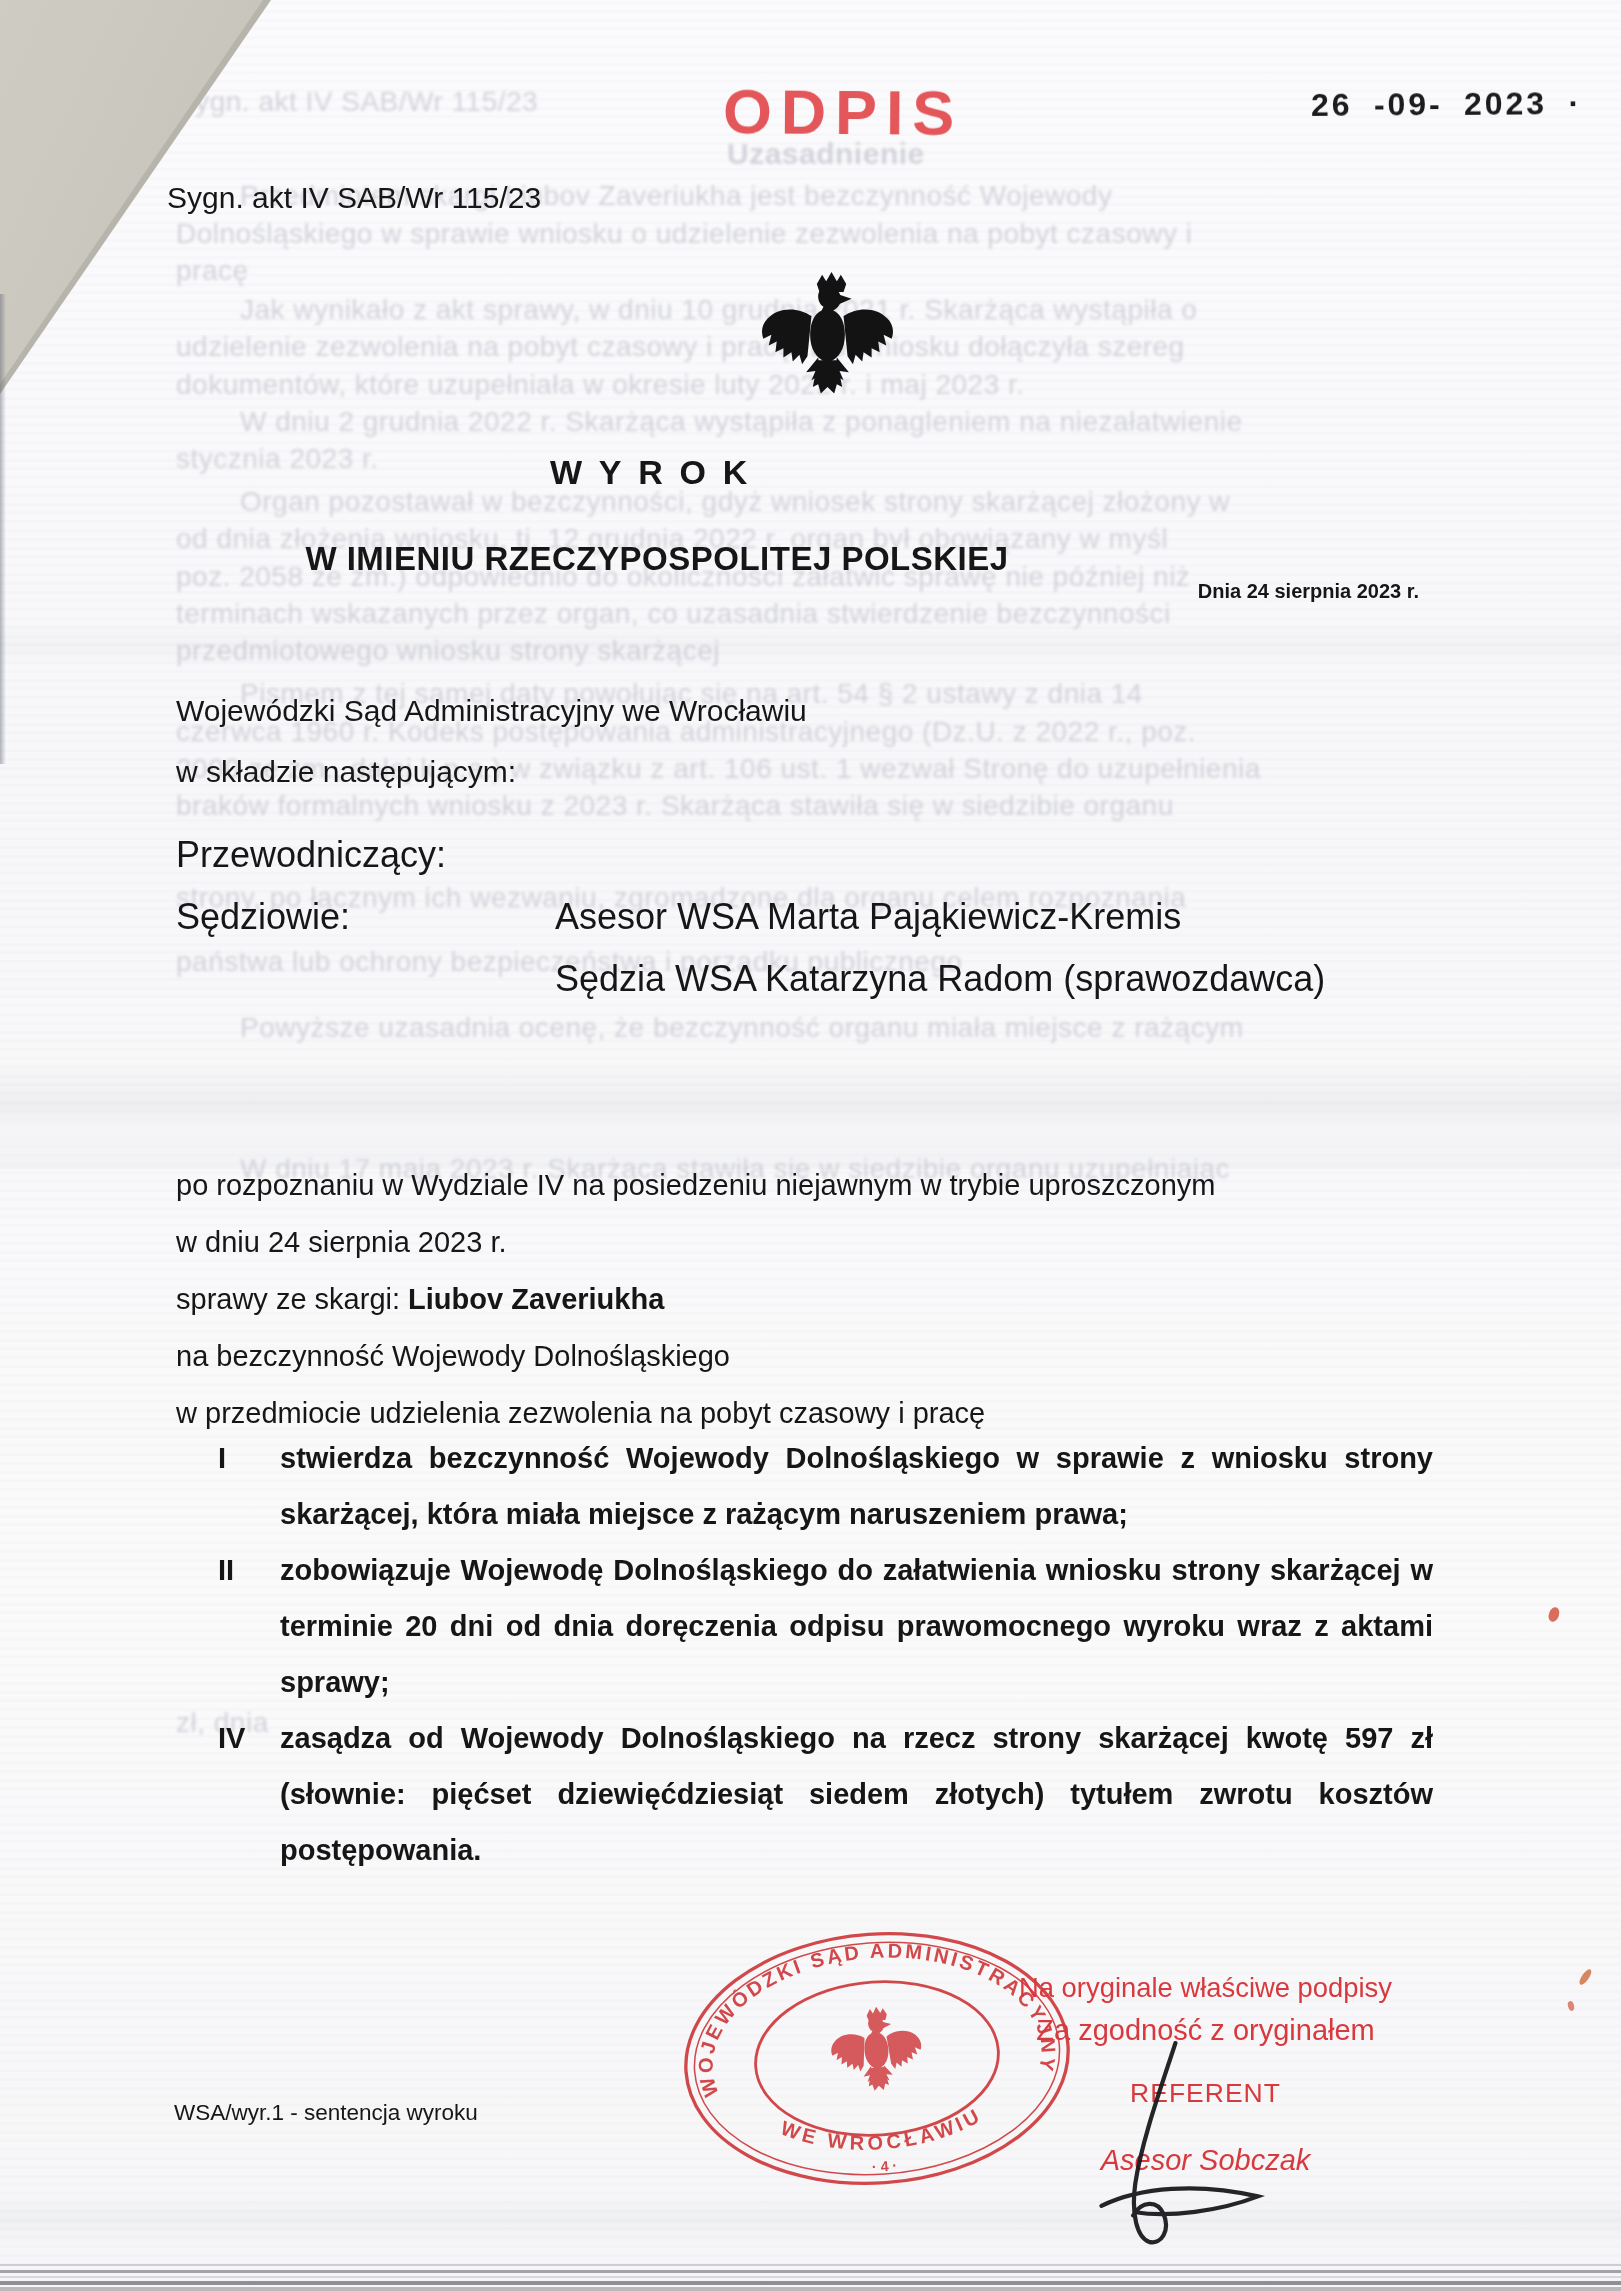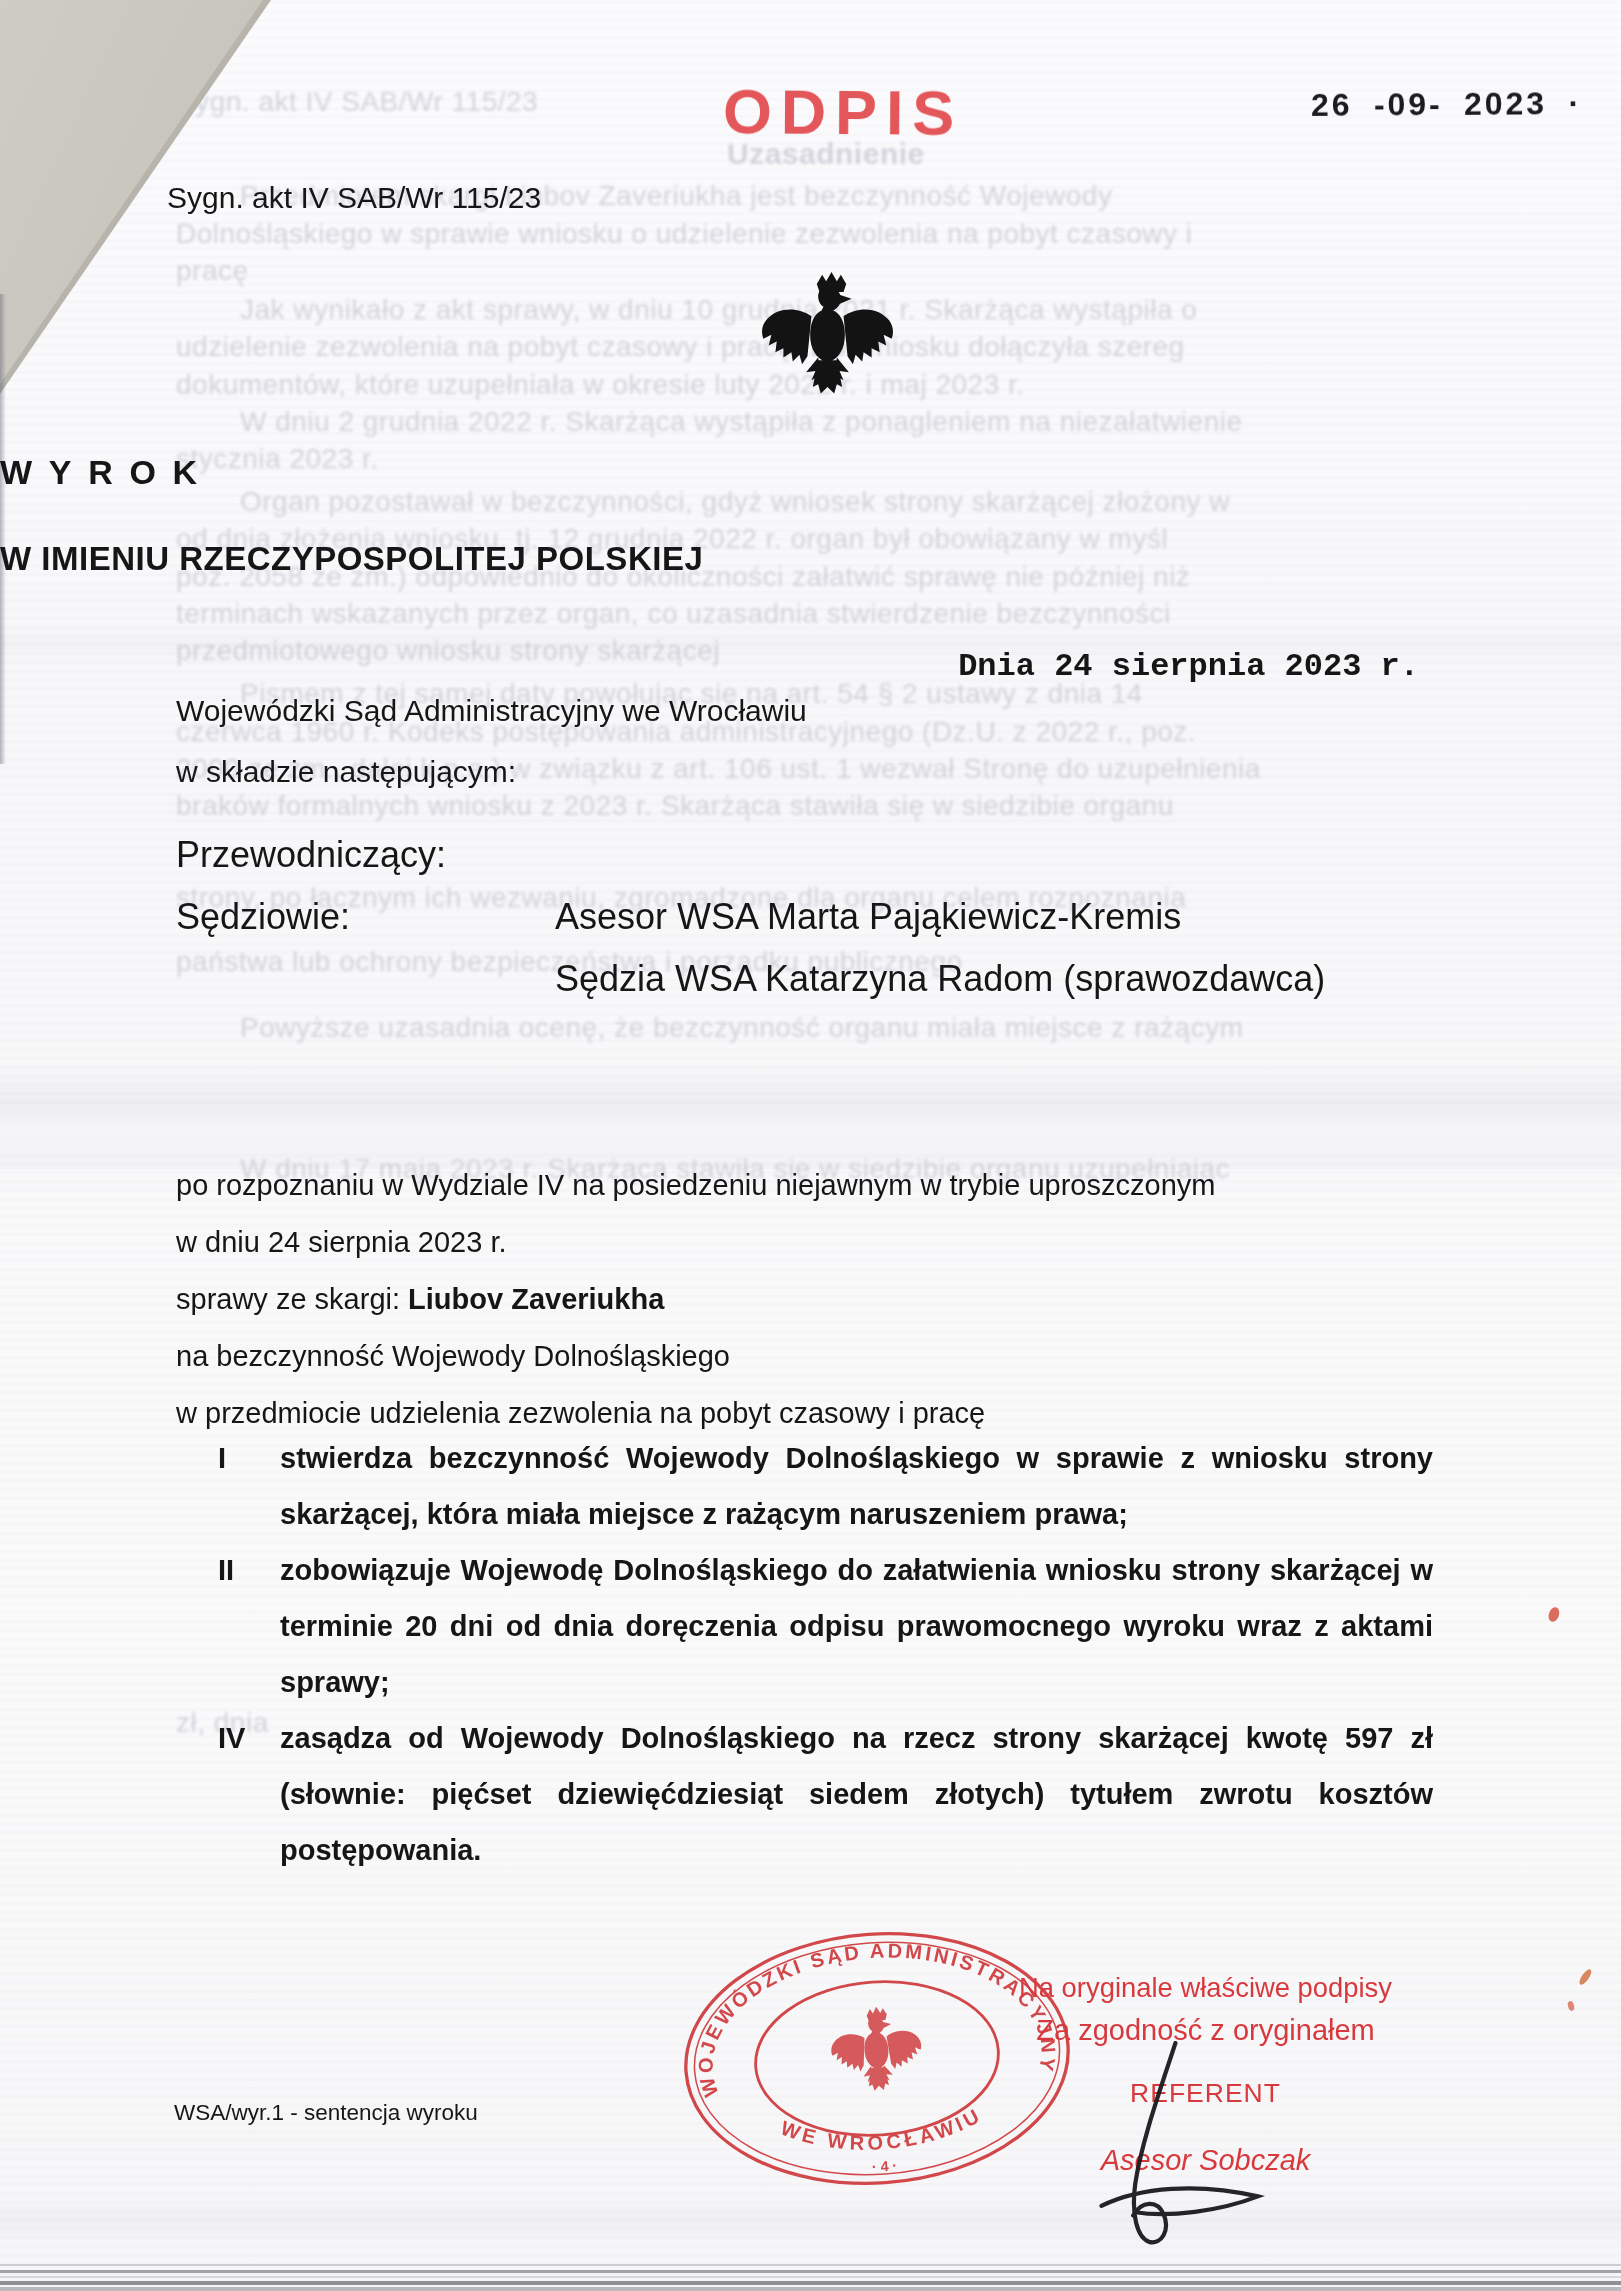--- a/index.html
+++ b/index.html
@@ -29,24 +29,24 @@
   
   .g{position:absolute;white-space:nowrap;color:#c7c8d2;font-size:28px;
      filter:blur(1.4px);opacity:.78;letter-spacing:0.5px;}
   .gb{font-weight:700;font-size:30px;}
   
   .sygn{left:167px;top:181px;font-size:30px;}
   .odpis{left:723px;top:76px;font-size:63px;font-weight:700;letter-spacing:8.8px;
          color:#e24a4e;filter:blur(0.5px);opacity:.93;transform:rotate(.4deg);}
   .datestamp{left:1311px;top:86px;font-size:32px;font-weight:700;letter-spacing:2.9px;
          word-spacing:9.8px;color:#1c1c1e;filter:blur(0.4px);transform:rotate(-.4deg);}
-  .center-line{left:0;width:1314px;text-align:left;}
+  .center-line{left:0;width:1314px;text-align:center;}
   .wyrok{top:453px;font-size:34px;font-weight:700;letter-spacing:16.7px;}
   .imieniu{top:540px;font-size:33px;font-weight:700;letter-spacing:0.5px;}
-  .dnia{top:648px;right:202px;font-size:32px;font-weight:700;font-family:Liberation Mono, monospace;}
+  .dnia{top:580px;right:202px;font-size:20px;font-weight:700;}
   .court{left:176px;top:694px;font-size:30px;}
   .sklad{left:176px;top:755px;font-size:30px;}
   .panel{left:176px;top:834px;width:1274px;}
   .panel-row{display:flex;height:62px;font-size:36px;}
   .panel-role{width:379px;flex:0 0 379px;}
   .preamble{left:176px;top:1157px;font-size:29px;line-height:57px;}
   .rulings{left:218px;top:1430px;width:1215px;}
   .ruling{display:grid;grid-template-columns:62px 1fr;font-size:29px;line-height:56px;font-weight:700;}
   .ruling-text{text-align:justify;}
   .footer-code{left:174px;top:2100px;font-size:22.5px;}

